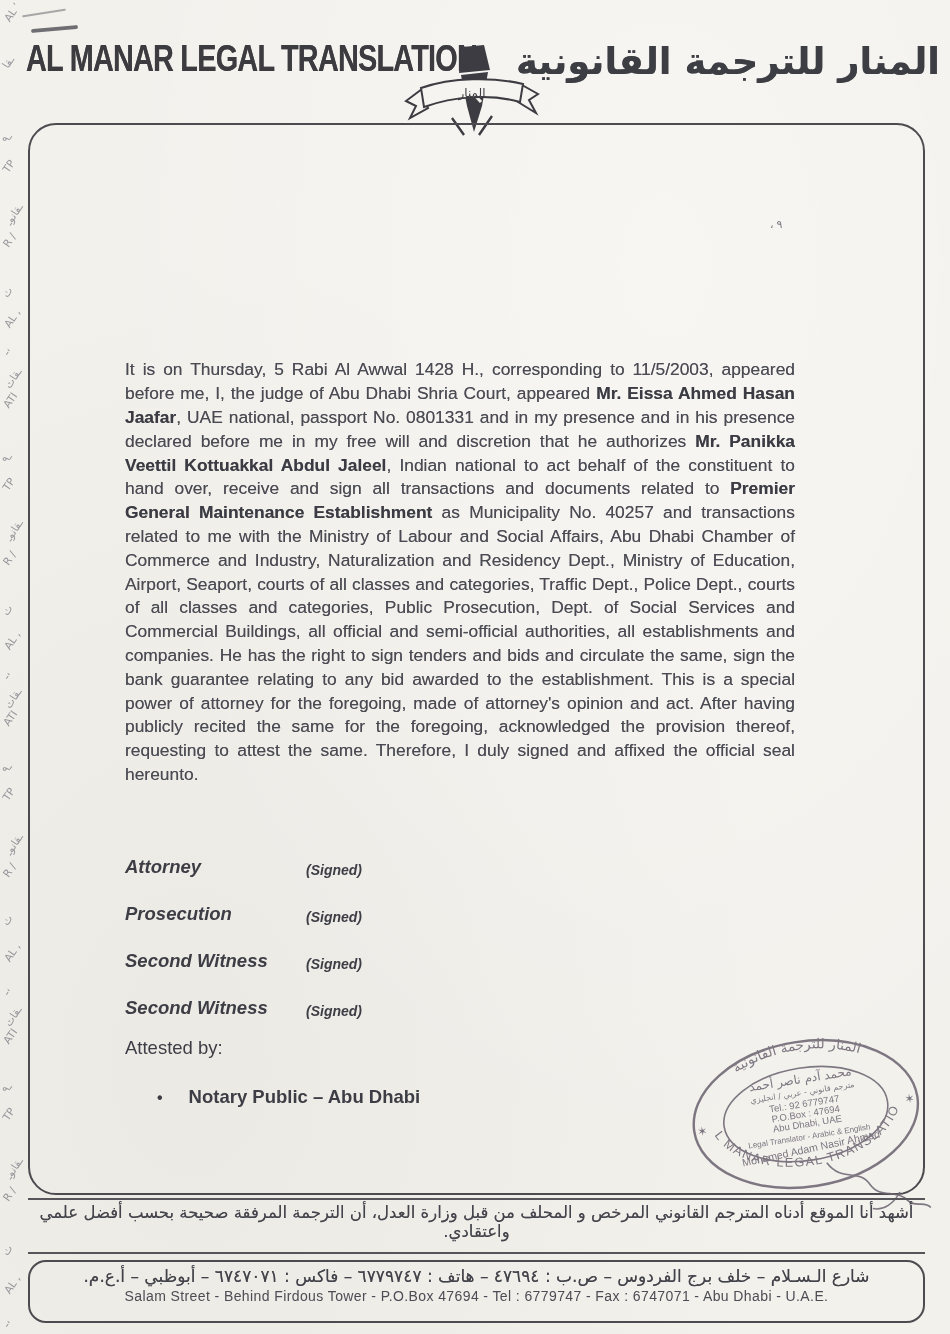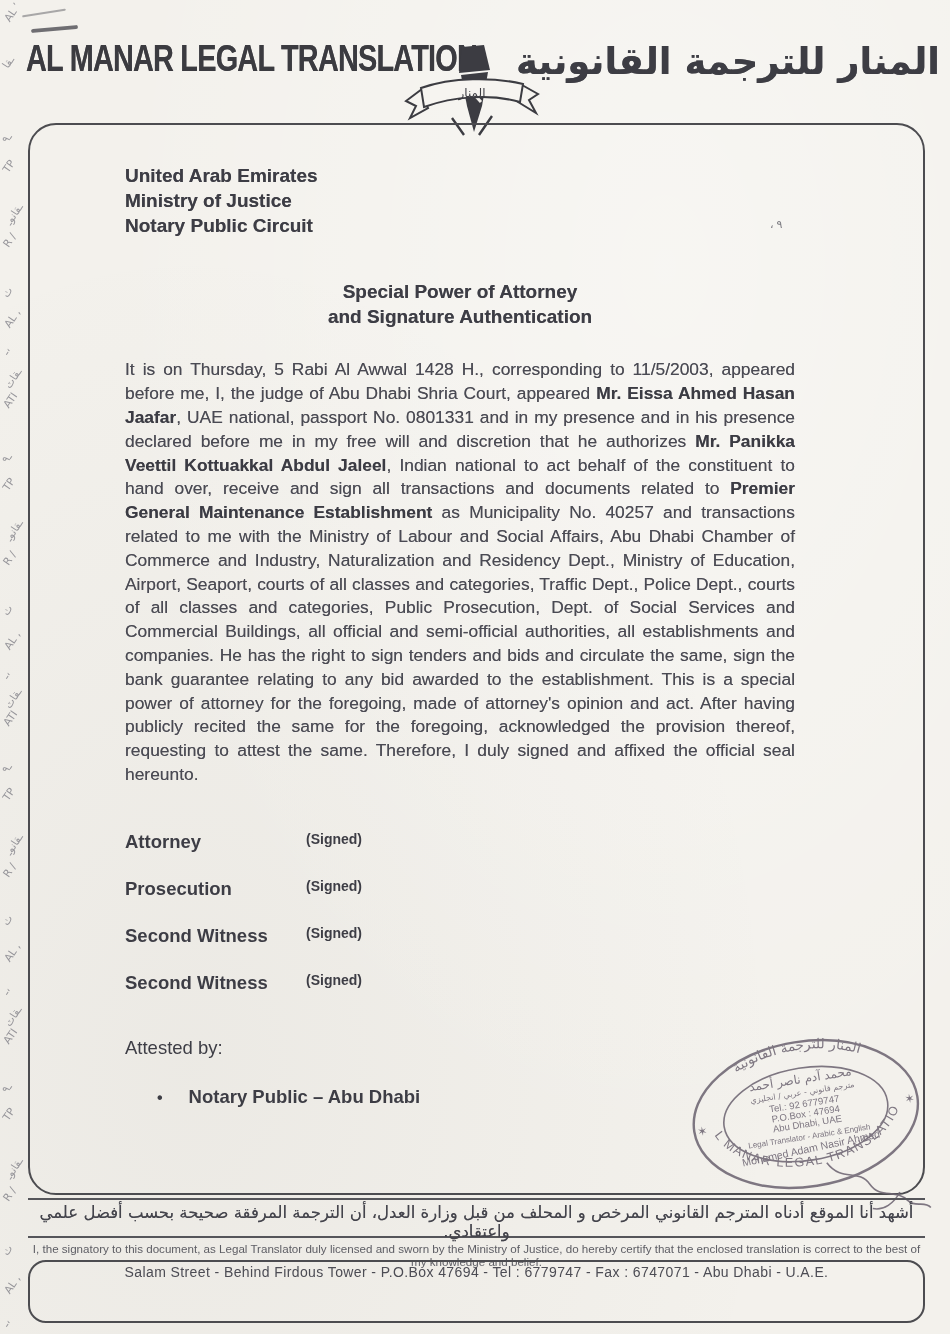--- a/index.html
+++ b/index.html
@@ -36,38 +36,38 @@
     line-height:25px;color:#3d3d45;text-shadow:0 0 .5px rgba(61,61,69,.7);}
   .doc-title{position:absolute;left:95px;top:154px;width:670px;text-align:center;
     font-size:19px;font-weight:700;line-height:25px;color:#3d3d45;text-shadow:0 0 .5px rgba(61,61,69,.7);}
   .body-par{
     position:absolute;left:95px;top:216px;width:670px;
     font-size:17.4px;line-height:23.8px;text-align:justify;color:#4a4a53;
     text-shadow:0 0 .45px rgba(74,74,83,.65);
   }
   .body-par b{color:#3b3b43;}
   .sig-block{position:absolute;left:95px;top:706px;width:560px;}
-  .sig-row{display:flex;height:47px;align-items:flex-start;}
+  .sig-row{display:flex;height:47px;align-items:flex-end;font-style:italic;}
   .sig-label{width:181px;font-size:18.5px;font-weight:700;color:#3d3d45;}
   .sig-value{font-size:14px;font-weight:700;color:#3d3d45;}
   .attested{margin-top:18px;font-size:18.5px;font-weight:400;color:#3d3d45;}
   .attest-item{margin-top:27px;padding-left:32px;display:flex;gap:26px;
     font-size:18.5px;font-weight:700;color:#3d3d45;}
   .bullet{font-size:16px;line-height:24px;}
 
   
   .stamp{position:absolute;left:681px;top:1018px;width:252px;height:207px;
     transform:rotate(-9deg);overflow:visible;opacity:.88;}
   .stamp .ink{stroke:#6e6673;fill:none;}
   .stamp text{fill:#6e6673;stroke:none;font-family:"Liberation Sans",sans-serif;}
   .stamp .artxt{font-family:"DejaVu Sans",sans-serif;}
 
   
   .cert-strip{
-    position:absolute;left:28px;top:1198px;width:897px;height:40px;box-sizing:border-box;
+    position:absolute;left:28px;top:1198px;width:897px;height:56px;box-sizing:border-box;
     border-top:2px solid #55555a;border-bottom:2px solid #55555a;text-align:center;
   }
   .cert-ar{margin-top:3px;font-size:16.5px;color:#44444c;text-shadow:0 0 .4px rgba(68,68,76,.6);}
   .cert-en{margin-top:1px;font-size:11.6px;color:#5d5d64;}
 
   
   .addr-box{
     position:absolute;left:28px;top:1260px;width:897px;height:63px;box-sizing:border-box;
     border:2px solid #4c4c50;border-radius:18px;text-align:center;
   }
@@ -142,30 +142,21 @@
     <path class="band" d="M20,47 L4,59 L14,64 L8,76 L26,66 L24,62 Z"></path>
     <path class="band" d="M120,43 L136,52 L127,58 L134,71 L116,60 L118,56 Z"></path>
     <path class="band" d="M19,46 C50,35 92,35 121,42 L118,60 C90,52 52,54 22,65 Z"></path>
     <text x="70" y="55" font-size="12" text-anchor="middle" fill="#3c3c42" class="artxt" style="font-family:'DejaVu Sans',sans-serif">المنار</text>
   </svg>
 
   <div class="brand-ar ar" lang="ar">المنار للترجمة القانونية</div>
 
   <div class="main-box">
 
-    <div class="issuer">
-      <div>United Arab Emirates</div>
-      <div>Ministry of Justice</div>
-      <div>Notary Public Circuit</div>
-    </div>
-
-    <div class="doc-title">
-      <div>Special Power of Attorney</div>
-      <div>and Signature Authentication</div>
-    </div>
+
 
     <p class="body-par"><span>It is on Thursday, 5 Rabi Al Awwal 1428 H., corresponding to 11/5/2003, appeared before me, I, the judge of Abu Dhabi Shria Court, appeared </span><b>Mr. Eissa Ahmed Hasan Jaafar</b><span>, UAE national, passport No. 0801331 and in my presence and in his presence declared before me in my free will and discretion that he authorizes </span><b>Mr. Panikka Veettil Kottuakkal Abdul Jaleel</b><span>, Indian national to act behalf of the constituent to hand over, receive and sign all transactions and documents related to </span><b>Premier General Maintenance Establishment</b><span> as Municipality No. 40257 and transactions related to me with the Ministry of Labour and Social Affairs, Abu Dhabi Chamber of Commerce and Industry, Naturalization and Residency Dept., Ministry of Education, Airport, Seaport, courts of all classes and categories, Traffic Dept., Police Dept., courts of all classes and categories, Public Prosecution, Dept. of Social Services and Commercial Buildings, all official and semi-official authorities, all establishments and companies. He has the right to sign tenders and bids and circulate the same, sign the bank guarantee relating to any bid awarded to the establishment. This is a special power of attorney for the foregoing, made of attorney's opinion and act. After having publicly recited the same for the foregoing, acknowledged the provision thereof, requesting to attest the same. Therefore, I duly signed and affixed the official seal hereunto.</span></p>
 
     <div class="sig-block">
       <div class="sig-row">
         <span class="sig-label">Attorney</span>
         <span class="sig-value">(Signed)</span>
       </div>
       <div class="sig-row">
         <span class="sig-label">Prosecution</span>
@@ -206,20 +197,20 @@
     <text x="125" y="88" font-size="9.5" text-anchor="middle">Tel.: 92 6779747</text>
     <text x="125" y="98" font-size="9.5" text-anchor="middle">P.O.Box : 47694</text>
     <text x="125" y="108" font-size="9.5" text-anchor="middle">Abu Dhabi, UAE</text>
     <text x="125" y="120" font-size="8" text-anchor="middle">Legal Translator - Arabic &amp; English</text>
     <text x="125" y="133" font-size="10.5" text-anchor="middle" transform="rotate(-3 125 133)">Mohamed Adam Nasir Ahmed</text>
     <path class="ink" stroke-width="1.6" d="M138,146 C150,168 168,156 177,174 C185,190 202,182 212,196 C218,204 228,198 233,206 M205,186 C198,196 186,202 176,198"></path>
   </svg>
 
   <div class="cert-strip">
     <div class="cert-ar ar" lang="ar">أشهد أنا الموقع أدناه المترجم القانوني المرخص و المحلف من قبل وزارة العدل، أن الترجمة المرفقة صحيحة بحسب أفضل علمي واعتقادي.</div>
-    <div class="cert-en">I, the signatory to this document, as Legal Translator duly licensed and sworn by the Ministry of Justice, do hereby certify that the enclosed translation is correct to the best of my knowledge and belief.</div>
   </div>
 
   <div class="addr-box">
+    <div class="addr-ar ar" lang="ar">شارع الـسـلام – خلف برج الفردوس – ص.ب : ٤٧٦٩٤ – هاتف : ٦٧٧٩٧٤٧ – فاكس : ٦٧٤٧٠٧١ – أبوظبي – أ.ع.م.</div>
     <div class="addr-en">Salam Street - Behind Firdous Tower - P.O.Box 47694 - Tel : 6779747 - Fax : 6747071 - Abu Dhabi - U.A.E.</div>
   </div>
 
 </div>
 
 </body></html>

